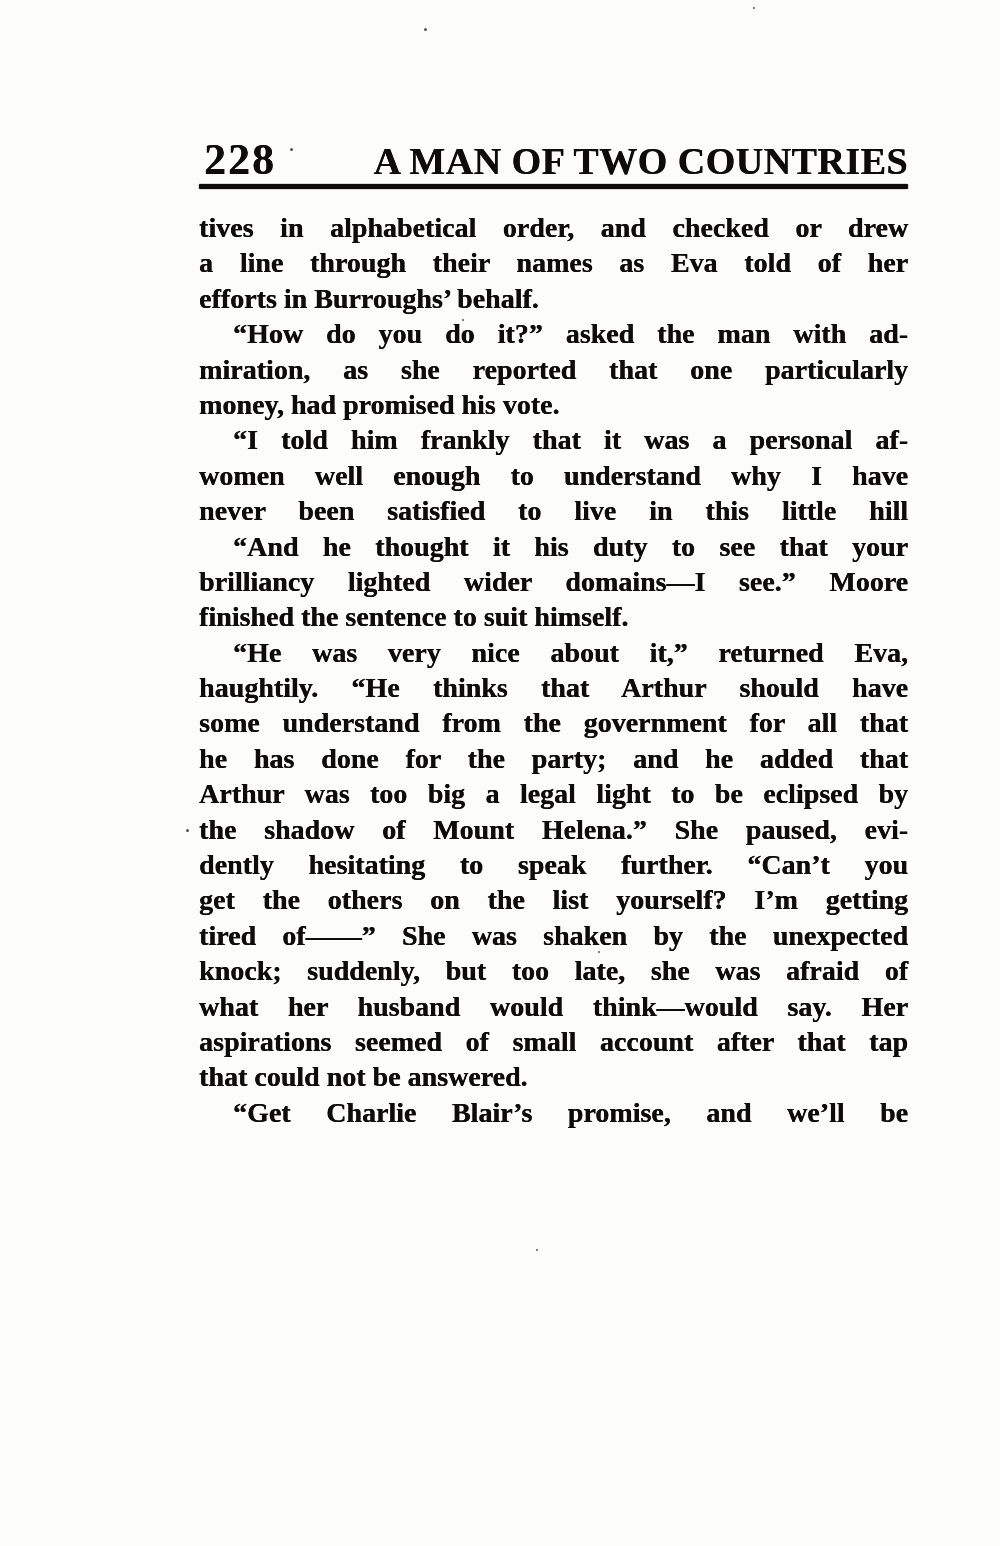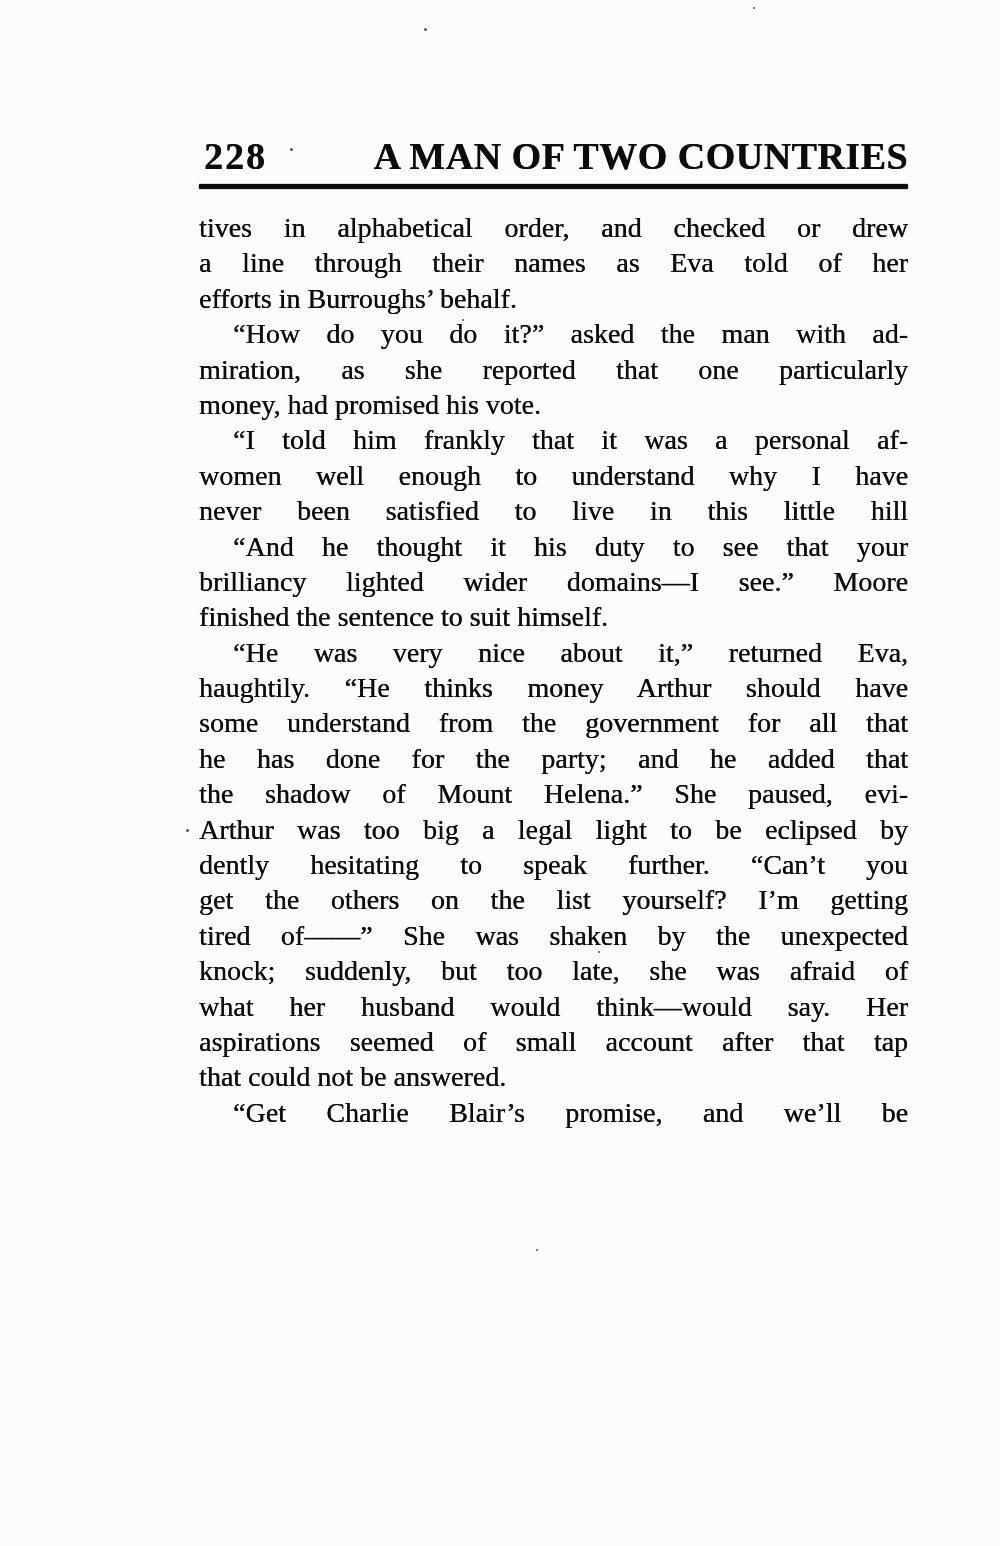--- a/index.html
+++ b/index.html
@@ -10,41 +10,42 @@
     overflow:hidden;
     font-family:"Liberation Serif", serif;
     color:var(--ink,#0d0c0a);
   }
   .running-header{
     position:absolute;
     left:199px; top:134px; width:709px;
     display:flex; justify-content:space-between; align-items:baseline;
   }
   .page-number{
-    font-size:38px; font-weight:700; letter-spacing:2px;
+    font-size:44px; font-weight:700; letter-spacing:2px;
     padding-left:5px;
     text-shadow:0.3px 0 0 currentColor;
   }
   .running-title{
     font-size:38px; font-weight:700; letter-spacing:0.5px;
     text-shadow:0.4px 0 0 currentColor;
     white-space:nowrap;
   }
   .header-rule{
     position:absolute;
     left:199px; top:184px; width:709px; height:5px;
     background:var(--ink,#0d0c0a);
     border-radius:1px;
     box-shadow:0 0 0.5px 0.3px rgba(13,12,10,0.55);
   }
   .text-block{
     position:absolute;
     left:199px; top:210px; width:709px;
     font-size:28px; line-height:35.4px;
     text-shadow:0.35px 0 0 currentColor;
+    font-weight:bold;
   }
   .line{
     text-align:justify;
     text-align-last:justify;
     white-space:normal;
     height:35.4px;
     overflow:visible;
   }
   .line.indent{ text-indent:34px; }
   .line.last{ text-align-last:left; }
@@ -72,25 +73,25 @@
       <div class="line indent">“How do you do it?” asked the man with ad-</div>
       <div class="line">miration, as she reported that one particularly</div>
       <div class="line last">money, had promised his vote.</div>
       <div class="line indent">“I told him frankly that it was a personal af-</div>
       <div class="line">women well enough to understand why I have</div>
       <div class="line">never been satisfied to live in this little hill</div>
       <div class="line indent">“And he thought it his duty to see that your</div>
       <div class="line">brilliancy lighted wider domains—I see.”  Moore</div>
       <div class="line last">finished the sentence to suit himself.</div>
       <div class="line indent">“He was very nice about it,” returned Eva,</div>
-      <div class="line">haughtily.  “He thinks money Arthur should have</div>
+      <div class="line">haughtily.  “He thinks that Arthur should have</div>
       <div class="line">some understand from the government for all that</div>
       <div class="line">he has done for the party; and he added that</div>
+      <div class="line">Arthur was too big a legal light to be eclipsed by</div>
       <div class="line">the shadow of Mount Helena.”  She paused, evi-</div>
-      <div class="line">Arthur was too big a legal light to be eclipsed by</div>
       <div class="line">dently hesitating to speak further.  “Can’t you</div>
       <div class="line">get the others on the list yourself?  I’m getting</div>
       <div class="line">tired of——”  She was shaken by the unexpected</div>
       <div class="line">knock; suddenly, but too late, she was afraid of</div>
       <div class="line">what her husband would think—would say.  Her</div>
       <div class="line">aspirations seemed of small account after that tap</div>
       <div class="line last">that could not be answered.</div>
       <div class="line indent">“Get Charlie Blair’s promise, and we’ll be</div>
     </div>
 

